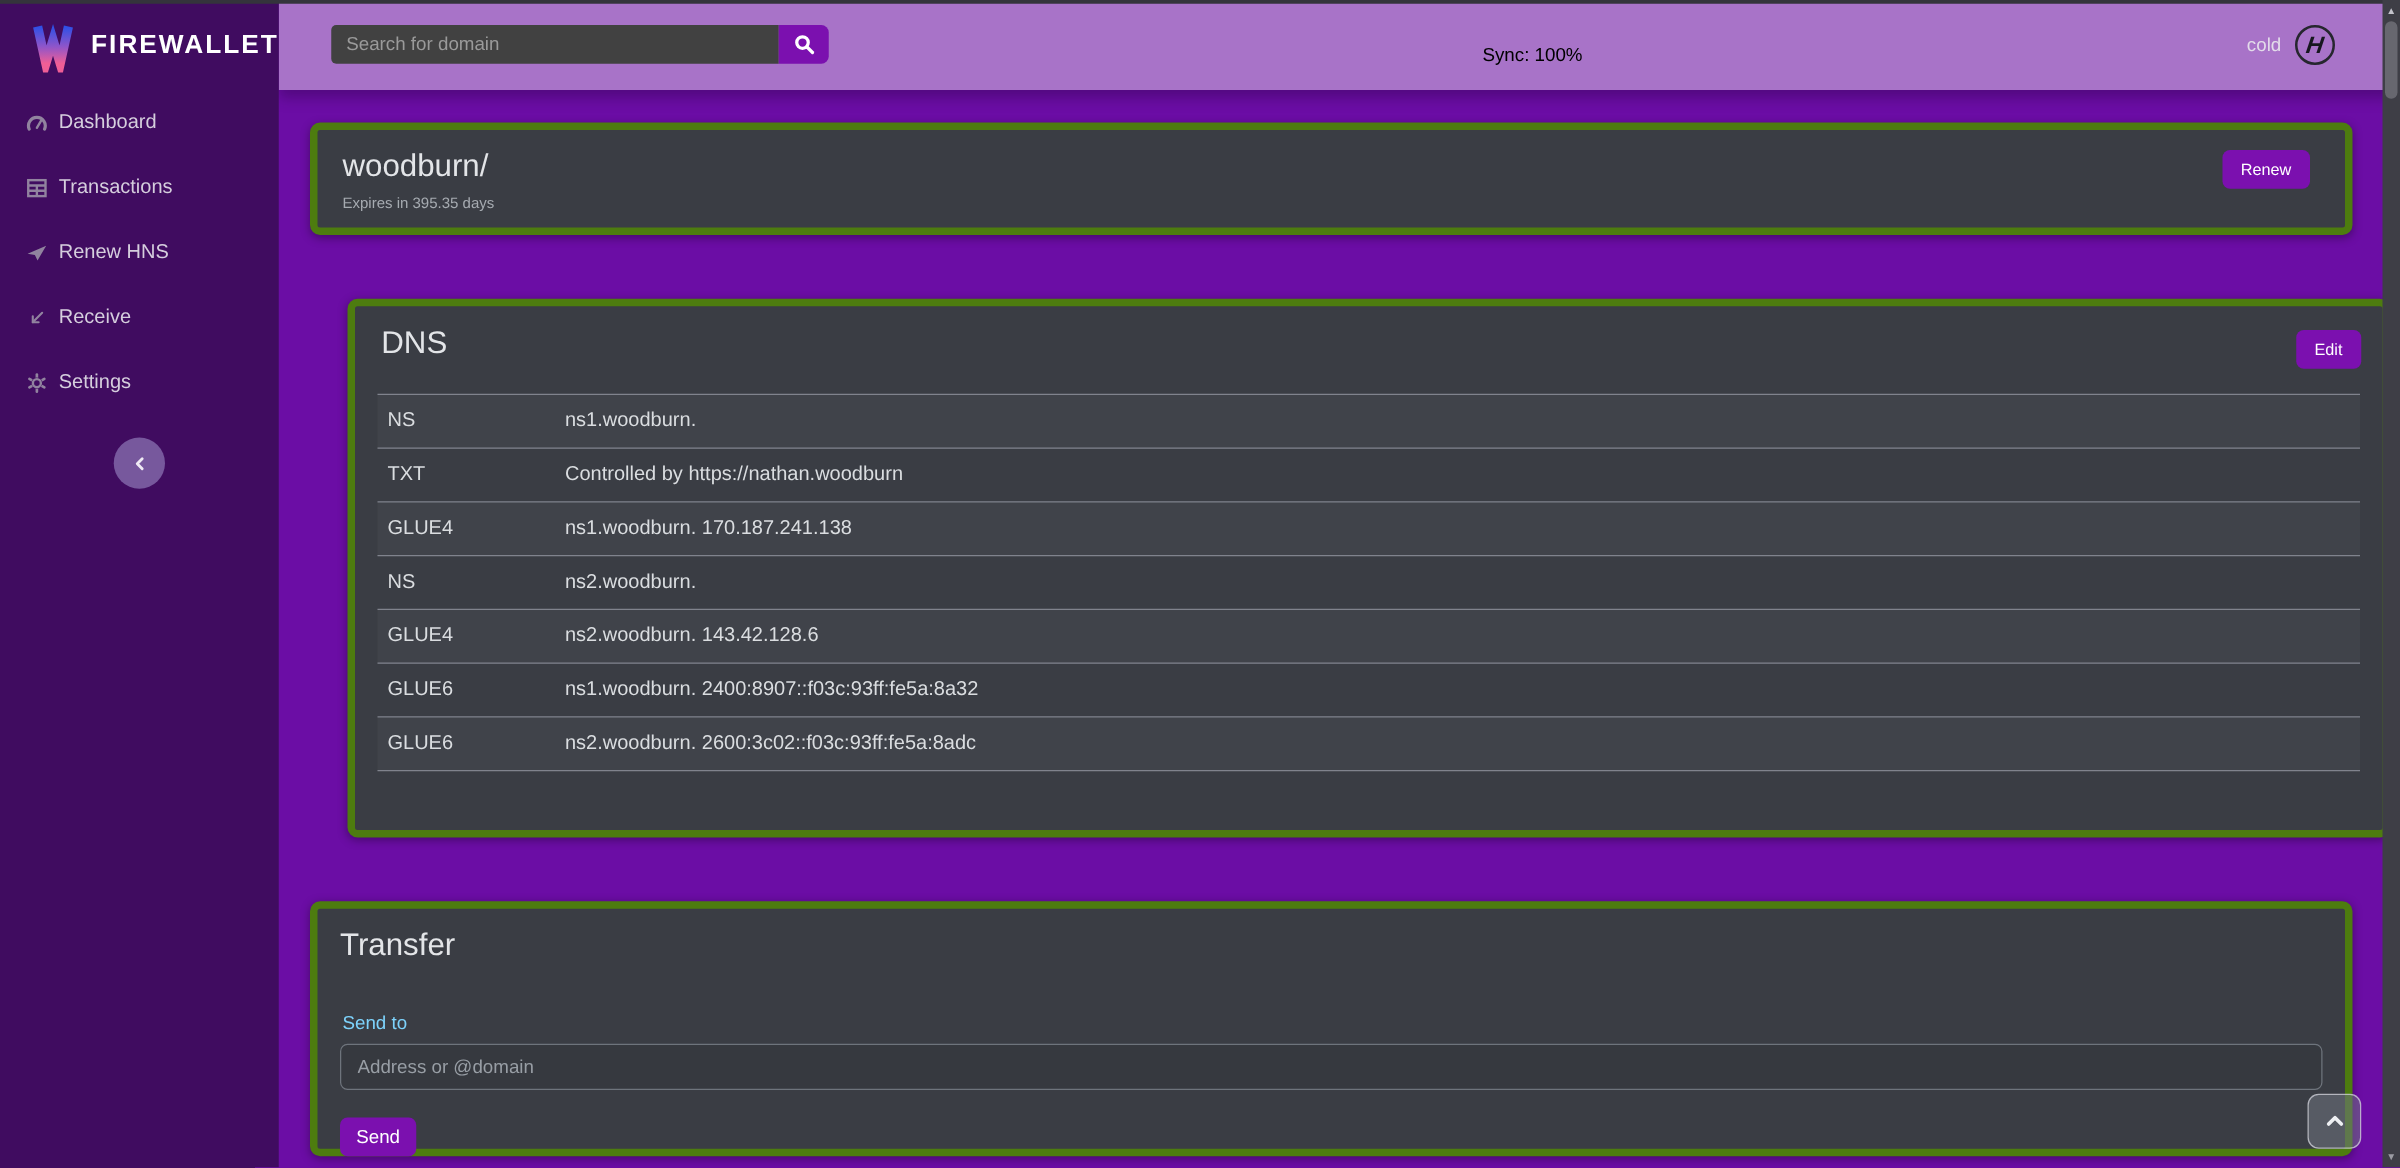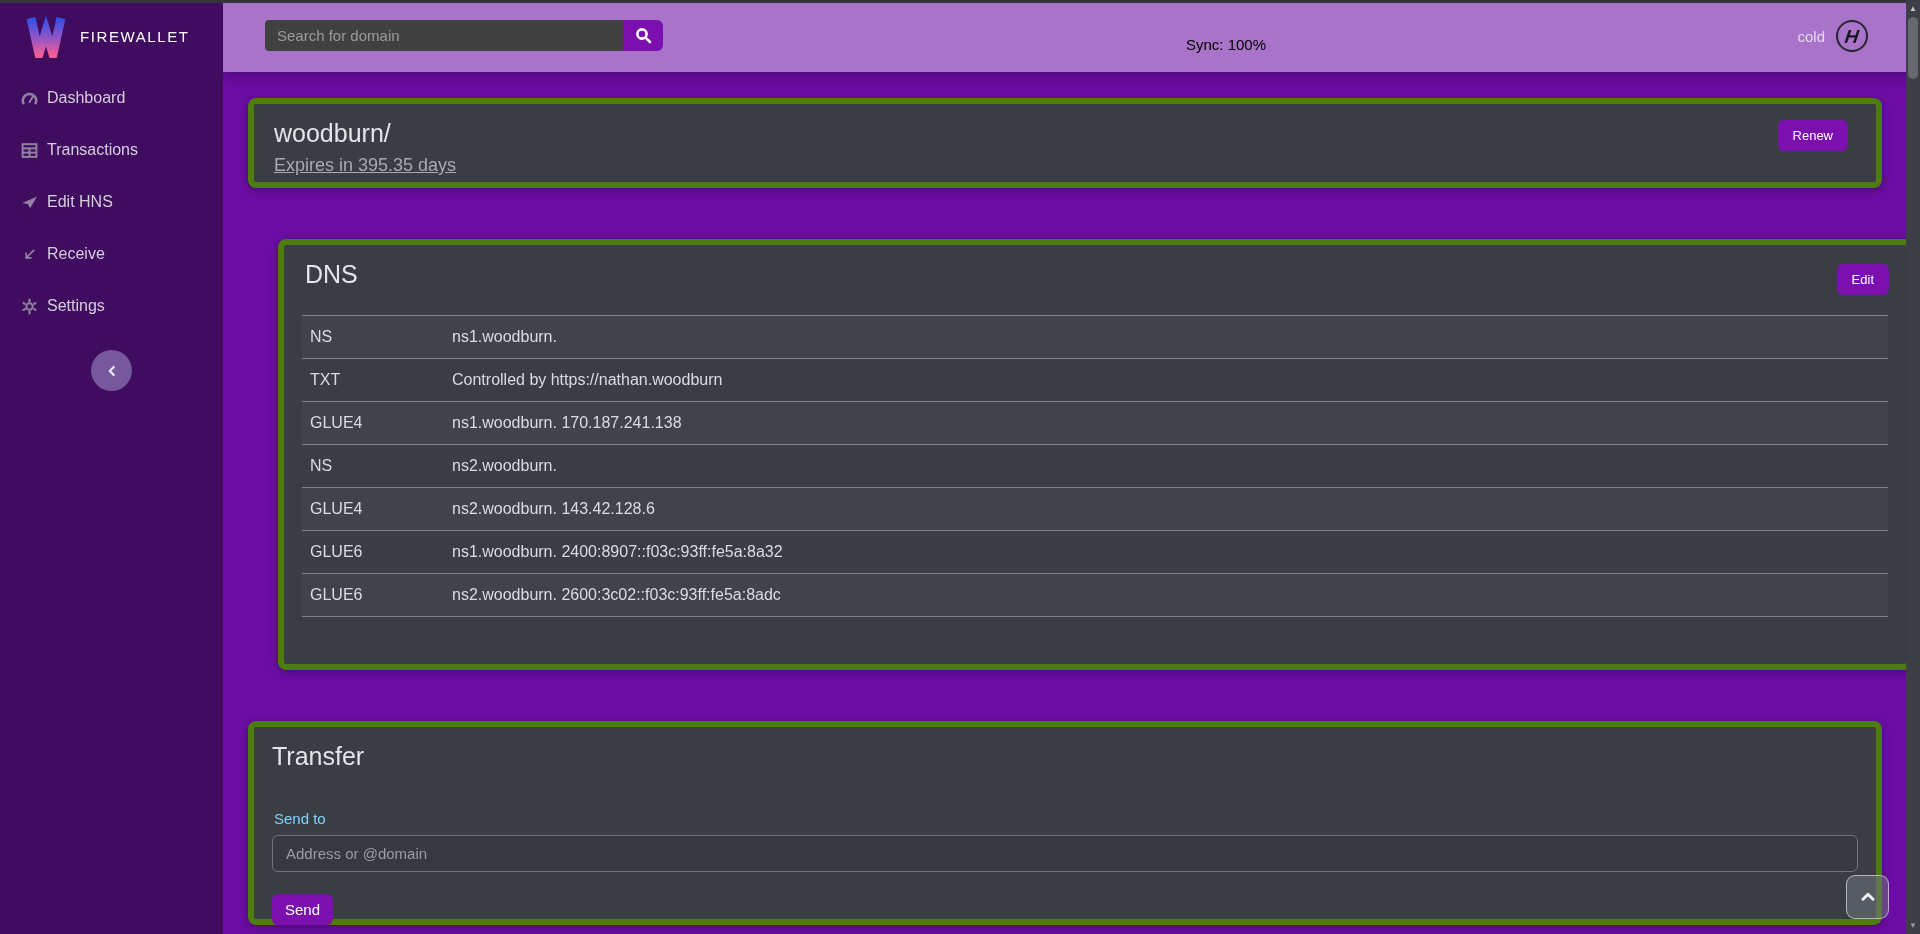--- a/index.html
+++ b/index.html
@@ -4,21 +4,21 @@
 <style>
   * { margin:0; padding:0; box-sizing:border-box; }
   html,body { width:1920px; height:934px; overflow:hidden; }
   body { font-family:"Liberation Sans", sans-serif; background:#6b0da5; position:relative; }
 
   .top-strip { position:absolute; top:0; left:0; width:1920px; height:3px; background:#34343c; z-index:90; }
 
   
   .sidebar { position:absolute; left:0; top:0; bottom:0; width:223px; background:#400c60; z-index:40; }
   .brand { height:72px; display:flex; align-items:center; padding-left:26px; gap:14px; cursor:pointer; }
-  .brand-name { color:#ffffff; font-weight:normal; font-size:15px; letter-spacing:1.6px; }
+  .brand-name { color:#ffffff; font-weight:bold; font-size:21px; letter-spacing:1.6px; }
   .nav { display:flex; flex-direction:column; }
   .nav-item { height:52px; display:flex; align-items:center; padding-left:20px; gap:9px; cursor:pointer; color:#d5cedd; }
   .nav-ico { width:18px; height:18px; display:flex; align-items:center; justify-content:center; color:#91839f; flex:0 0 18px; }
   .nav-label { font-size:16px; }
   .collapse-btn { position:absolute; left:91px; top:350px; width:41px; height:41px; border-radius:50%;
       background:#77589d; border:none; display:flex; align-items:center; justify-content:center; cursor:pointer; }
 
   
   .topbar { position:absolute; left:223px; top:0; right:0; height:72px; background:#a873c8;
       box-shadow:0 6px 10px rgba(38,2,60,0.35); z-index:30; }
@@ -35,21 +35,21 @@
   .hs-badge { width:32px; height:32px; border-radius:50%; border:2px solid #26262e; display:flex;
       align-items:center; justify-content:center; }
   .hs-h { color:#17171f; font-weight:bold; font-style:italic; font-size:19px; transform:skewX(-8deg); line-height:1; }
 
   
   .main { position:absolute; left:223px; top:72px; right:14px; bottom:0; }
   .card { position:absolute; left:25px; width:1634px; background:#3a3d44; border:6px solid #4d7c0f;
       border-radius:8px; box-shadow:0 2px 8px rgba(0,0,0,0.35); }
   .card-domain { top:26px; height:90px; padding:15px 20px; }
   .card-title { color:#e3e5e8; font-size:25px; font-weight:normal; }
-  .card-sub { color:#a6abb1; font-size:18px; margin-top:7px;text-decoration:underline; }
+  .card-sub { color:#a6abb1; font-size:12px; margin-top:7px; }
   .btn-purple { background:#7b10af; color:#ffffff; border:none; border-radius:6px; font-size:13px;
       padding:8px 15px; cursor:pointer; font-family:"Liberation Sans", sans-serif; }
   .renew-btn { position:absolute; top:16px; right:28px; }
   .edit-btn { position:absolute; top:19px; right:17px; }
 
   .card-dns { top:167px; height:431px; padding:15px 18px;margin-left:30px; }
   .dns-title { margin-left:3px; }
   .dns-table { width:100%; border-collapse:collapse; margin-top:26px; }
   .dns-table td { font-size:16px; color:#dadde0; padding:12px 8px; border-top:1px solid #80838d; }
   .dns-table tr:last-child td { border-bottom:1px solid #80838d; }
@@ -114,21 +114,21 @@
           </svg>
         </span>
         <span class="nav-label">Transactions</span>
       </div>
       <div class="nav-item">
         <span class="nav-ico">
           <svg width="17" height="17" viewBox="0 0 16 16">
             <path d="M1,8.5 L15,2.5 L8.5,13.5 L6.5,9.5 Z" fill="currentColor"></path>
           </svg>
         </span>
-        <span class="nav-label">Edit HNS</span>
+        <span class="nav-label">Renew HNS</span>
       </div>
       <div class="nav-item">
         <span class="nav-ico">
           <svg width="15" height="15" viewBox="0 0 16 16">
             <line x1="12.5" y1="3.5" x2="4.5" y2="11.5" stroke="currentColor" stroke-width="1.8" stroke-linecap="round"></line>
             <polyline points="4.5,6.5 4.5,11.5 9.5,11.5" fill="none" stroke="currentColor" stroke-width="1.8" stroke-linecap="round" stroke-linejoin="round"></polyline>
           </svg>
         </span>
         <span class="nav-label">Receive</span>
       </div>

